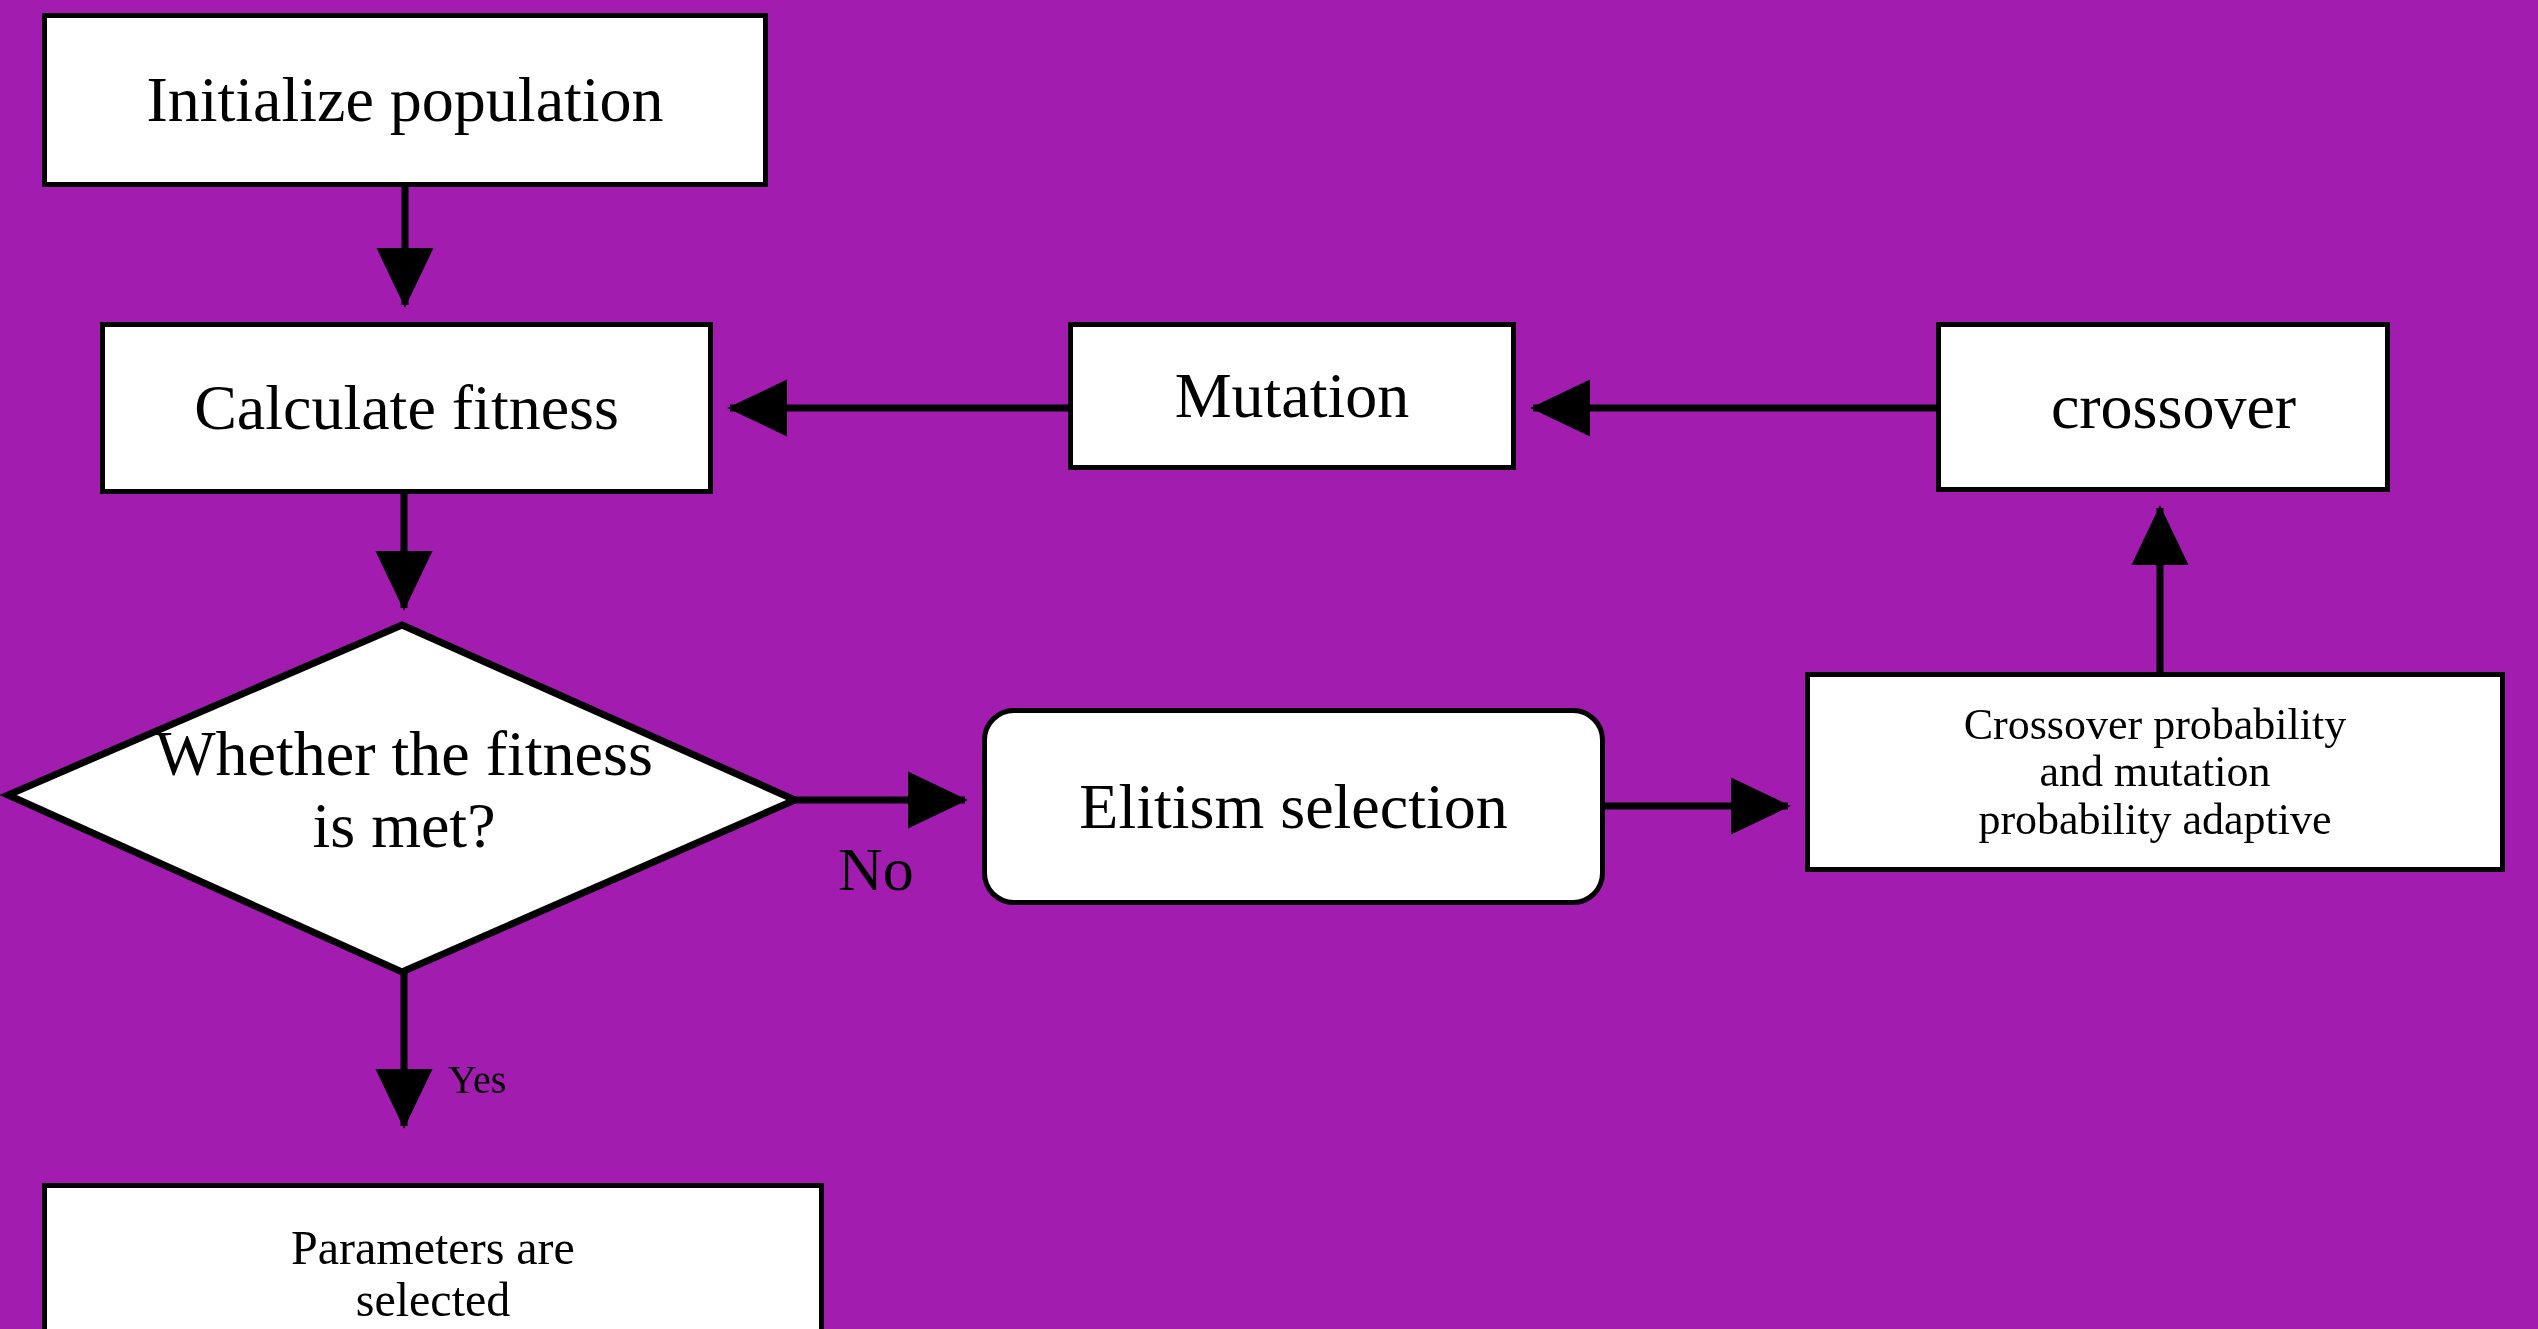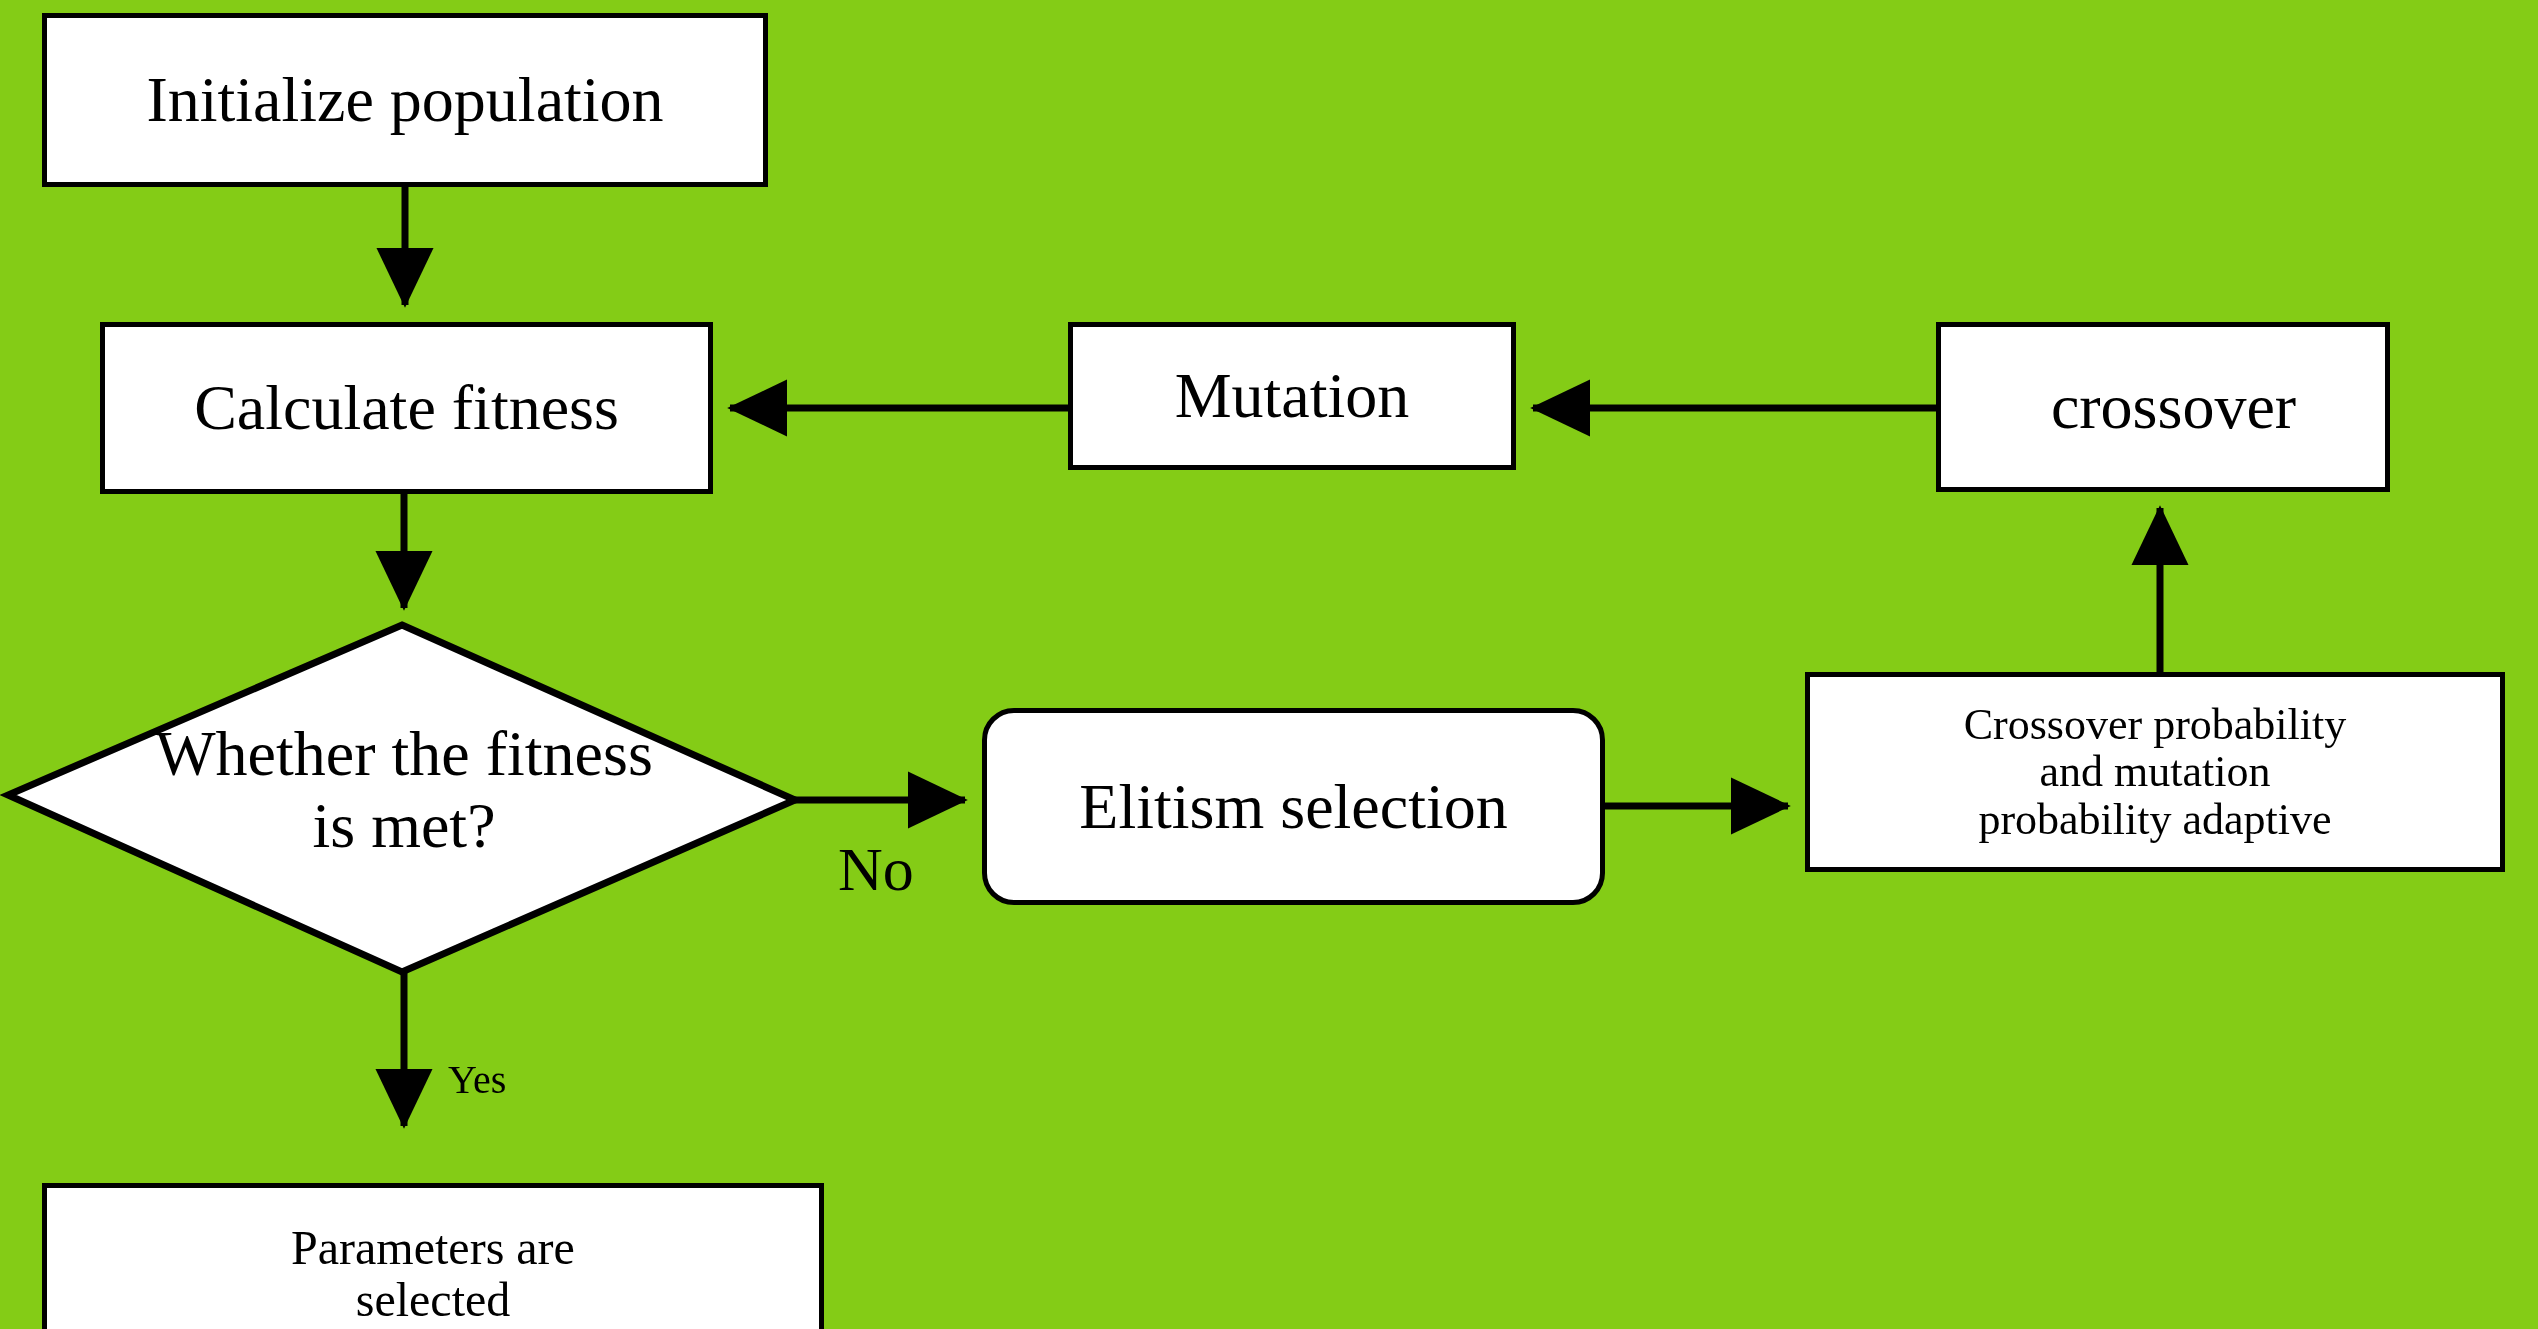--- a/index.html
+++ b/index.html
@@ -4,21 +4,21 @@
 <style>
   html, body {
     margin: 0;
     padding: 0;
     background: #ffffff;
   }
   #canvas {
     position: relative;
     width: 2538px;
     height: 1329px;
-    background: #84cc16;
+    background: #a21caf;
     overflow: hidden;
     font-family: "Liberation Serif", "DejaVu Serif", serif;
   }
   svg.edges {
     position: absolute;
     left: 0;
     top: 0;
     width: 2538px;
     height: 1329px;
     pointer-events: none;

